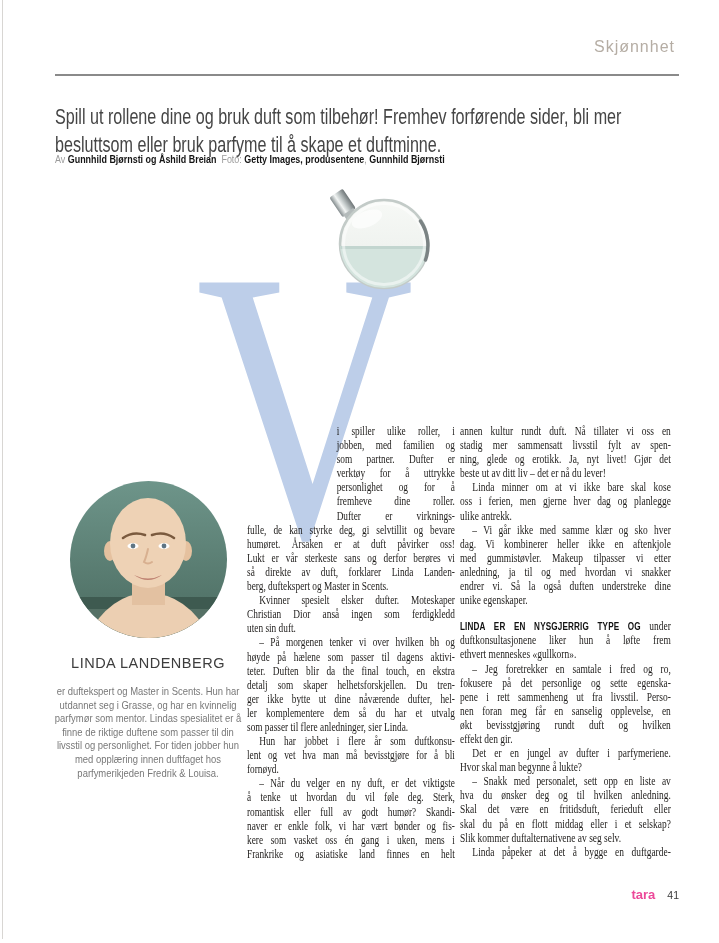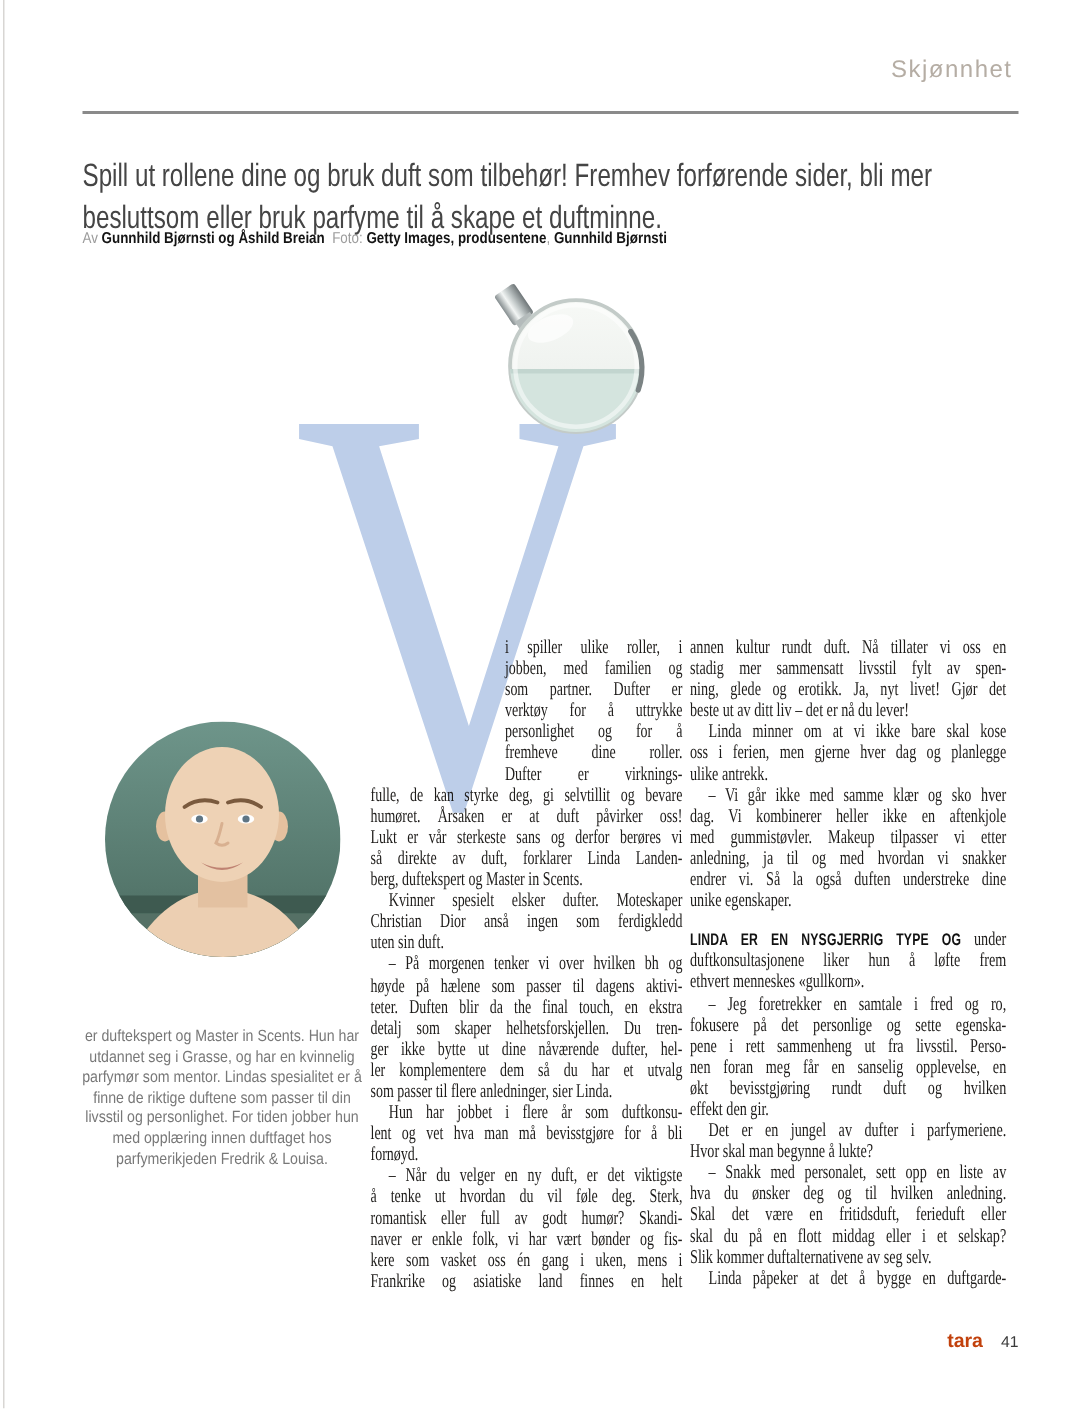--- a/index.html
+++ b/index.html
@@ -43,21 +43,21 @@
   #col1 .col-inner{transform:scaleX(0.717);}
   #col2 .col-inner{transform:scaleX(0.727);}
   .bodyline{text-align:justify;text-align-last:justify;height:14.1px;}
   .lastline{text-align-last:left;}
   .indented{text-indent:17px;}
   .wrapline{margin-left:125px;}
   .gapline{height:12px;text-align-last:left;}
   .subhead{font:700 11.2px/14.1px "Liberation Sans",sans-serif;letter-spacing:0.2px;color:#111;}
 
   .footer{position:absolute;left:0;right:40px;top:885px;text-align:right;z-index:2;}
-  .magazine-name{font:700 13px/14px "Liberation Sans",sans-serif;color:#c2410c;text-align:center;}
+  .magazine-name{font:700 13px/14px "Liberation Sans",sans-serif;color:#ec4899;text-align:center;}
   .page-number{font:400 10.5px/14px "Liberation Sans",sans-serif;color:#3a3a3a;margin-left:12px;}
 </style>
 </head>
 <body>
 
 <div class="page">
 
   <div class="edge-line"></div>
 
   <div class="section-label">Skjønnhet</div>
@@ -133,20 +133,21 @@
         <ellipse cx="63" cy="65" rx="5.5" ry="3" fill="#ffffff"></ellipse>
         <circle cx="63" cy="65" r="2.4" fill="#5f7584"></circle>
         <ellipse cx="94" cy="65" rx="5.5" ry="3" fill="#ffffff"></ellipse>
         <circle cx="94" cy="65" r="2.4" fill="#5f7584"></circle>
         <path d="M78 68 q-2 9 -4 13 q4 3 8 0" stroke="#d8b090" stroke-width="2" fill="none" stroke-linecap="round"></path>
         <path d="M64 94 q14 7 28 0 q-14 10 -28 0" fill="#bf8372"></path>
       </g>
     </svg>
   </div>
 
+  <div class="profile-name">LINDA LANDENBERG</div>
   <div class="profile-bio">er duftekspert og Master in Scents. Hun har utdannet seg i Grasse, og har en kvinnelig parfymør som mentor. Lindas spesialitet er å finne de riktige duftene som passer til din livsstil og personlighet. For tiden jobber hun med opplæring innen duftfaget hos parfymerikjeden Fredrik &amp; Louisa.</div>
 
   <div class="col" id="col1">
     <div class="col-inner">
         <div class="bodyline wrapline">i spiller ulike roller, i</div>
         <div class="bodyline wrapline">jobben, med familien og</div>
         <div class="bodyline wrapline">som partner. Dufter er</div>
         <div class="bodyline wrapline">verktøy for å uttrykke</div>
         <div class="bodyline wrapline">personlighet og for å</div>
         <div class="bodyline wrapline">fremheve dine roller.</div>

